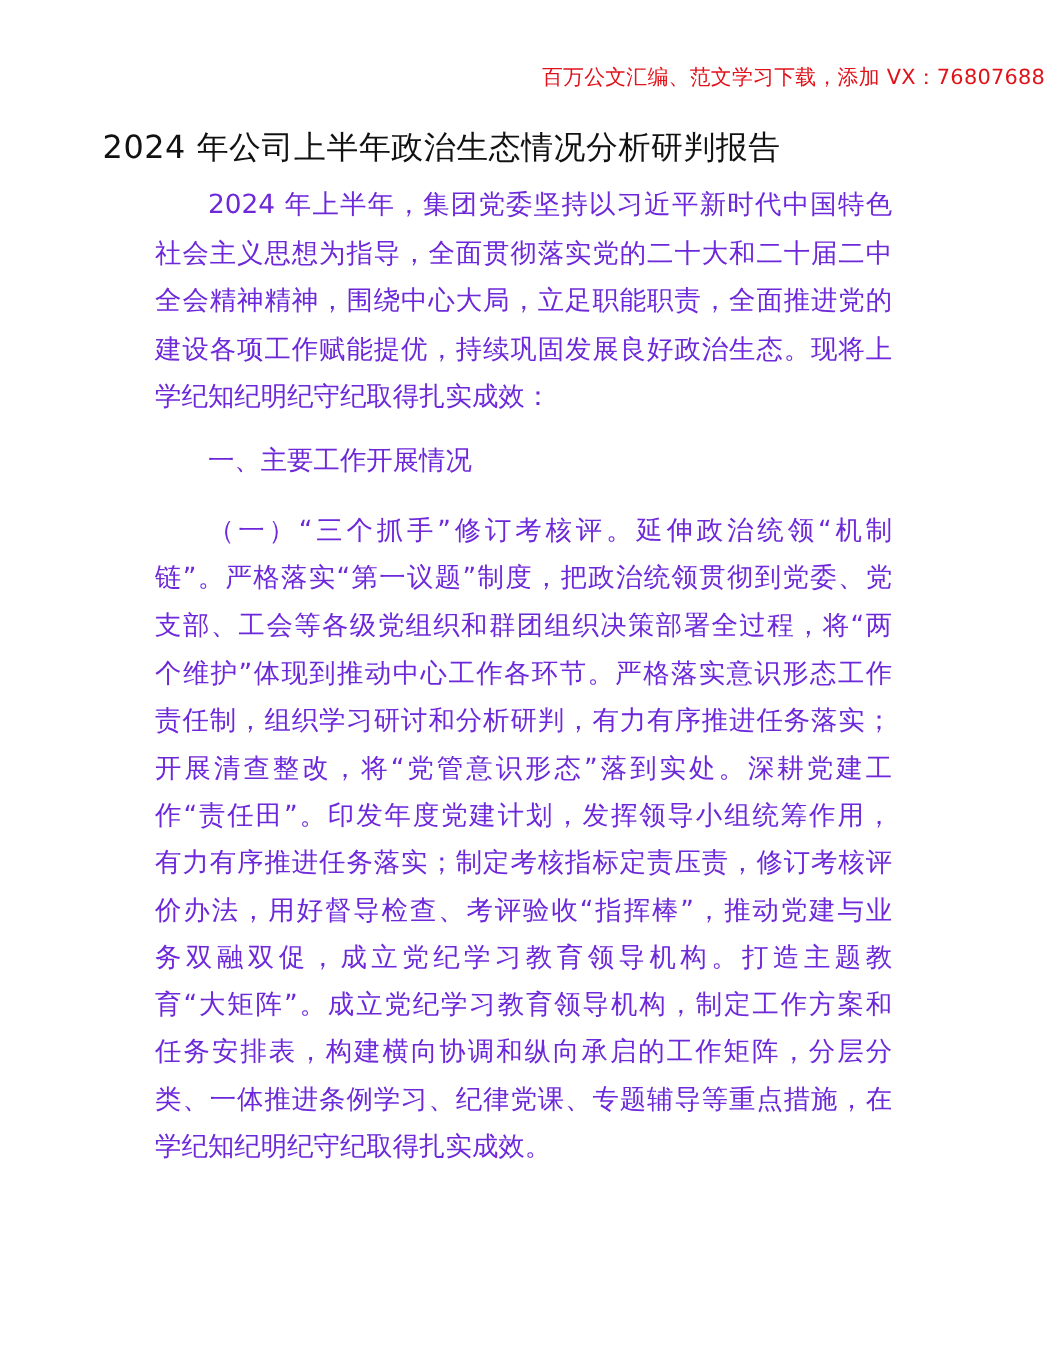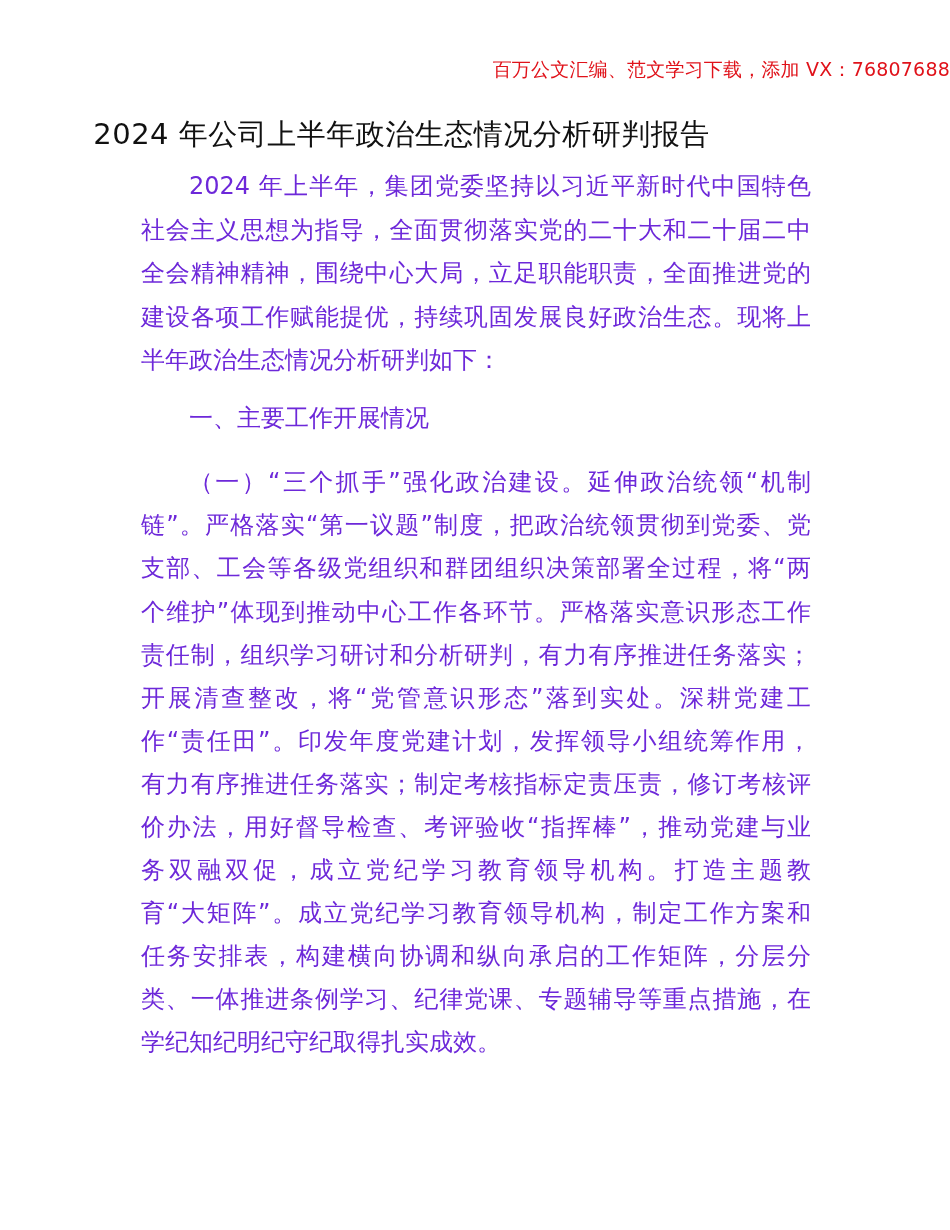--- a/index.html
+++ b/index.html
@@ -20,27 +20,27 @@
 
 <div class="watermark">百万公文汇编、范文学习下载，添加 VX：76807688</div>
 
 <div class="title">2024 年公司上半年政治生态情况分析研判报告</div>
 
 <div>
   <div class="line indent" style="top:171px">2024 年上半年，集团党委坚持以习近平新时代中国特色</div>
   <div class="line" style="top:215px">社会主义思想为指导，全面贯彻落实党的二十大和二十届二中</div>
   <div class="line" style="top:258px">全会精神精神，围绕中心大局，立足职能职责，全面推进党的</div>
   <div class="line" style="top:302px">建设各项工作赋能提优，持续巩固发展良好政治生态。现将上</div>
-  <div class="line last" style="top:345px">半年政治生态情况分析研判如下：</div>
+  <div class="line last" style="top:345px">学纪知纪明纪守纪取得扎实成效：</div>
 </div>
 
 <div class="line indent last" style="top:403px">一、主要工作开展情况</div>
 
 <div>
-  <div class="line indent" style="top:467px">（一）“三个抓手”强化政治建设。延伸政治统领“机制</div>
+  <div class="line indent" style="top:467px">（一）“三个抓手”修订考核评。延伸政治统领“机制</div>
   <div class="line" style="top:510px">链”。严格落实“第一议题”制度，把政治统领贯彻到党委、党</div>
   <div class="line" style="top:553px">支部、工会等各级党组织和群团组织决策部署全过程，将“两</div>
   <div class="line" style="top:597px">个维护”体现到推动中心工作各环节。严格落实意识形态工作</div>
   <div class="line" style="top:640px">责任制，组织学习研讨和分析研判，有力有序推进任务落实；</div>
   <div class="line" style="top:683px">开展清查整改，将“党管意识形态”落到实处。深耕党建工</div>
   <div class="line" style="top:726px">作“责任田”。印发年度党建计划，发挥领导小组统筹作用，</div>
   <div class="line" style="top:769px">有力有序推进任务落实；制定考核指标定责压责，修订考核评</div>
   <div class="line" style="top:812px">价办法，用好督导检查、考评验收“指挥棒”，推动党建与业</div>
   <div class="line" style="top:855px">务双融双促，成立党纪学习教育领导机构。打造主题教</div>
   <div class="line" style="top:898px">育“大矩阵”。成立党纪学习教育领导机构，制定工作方案和</div>

